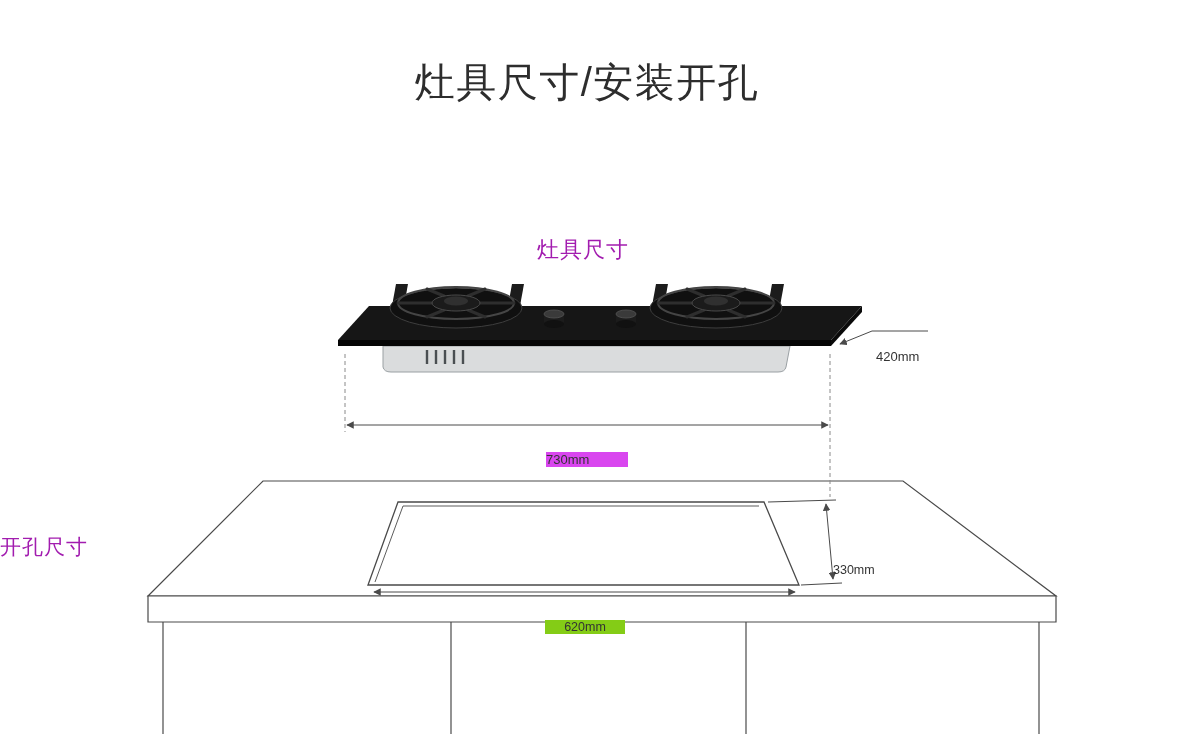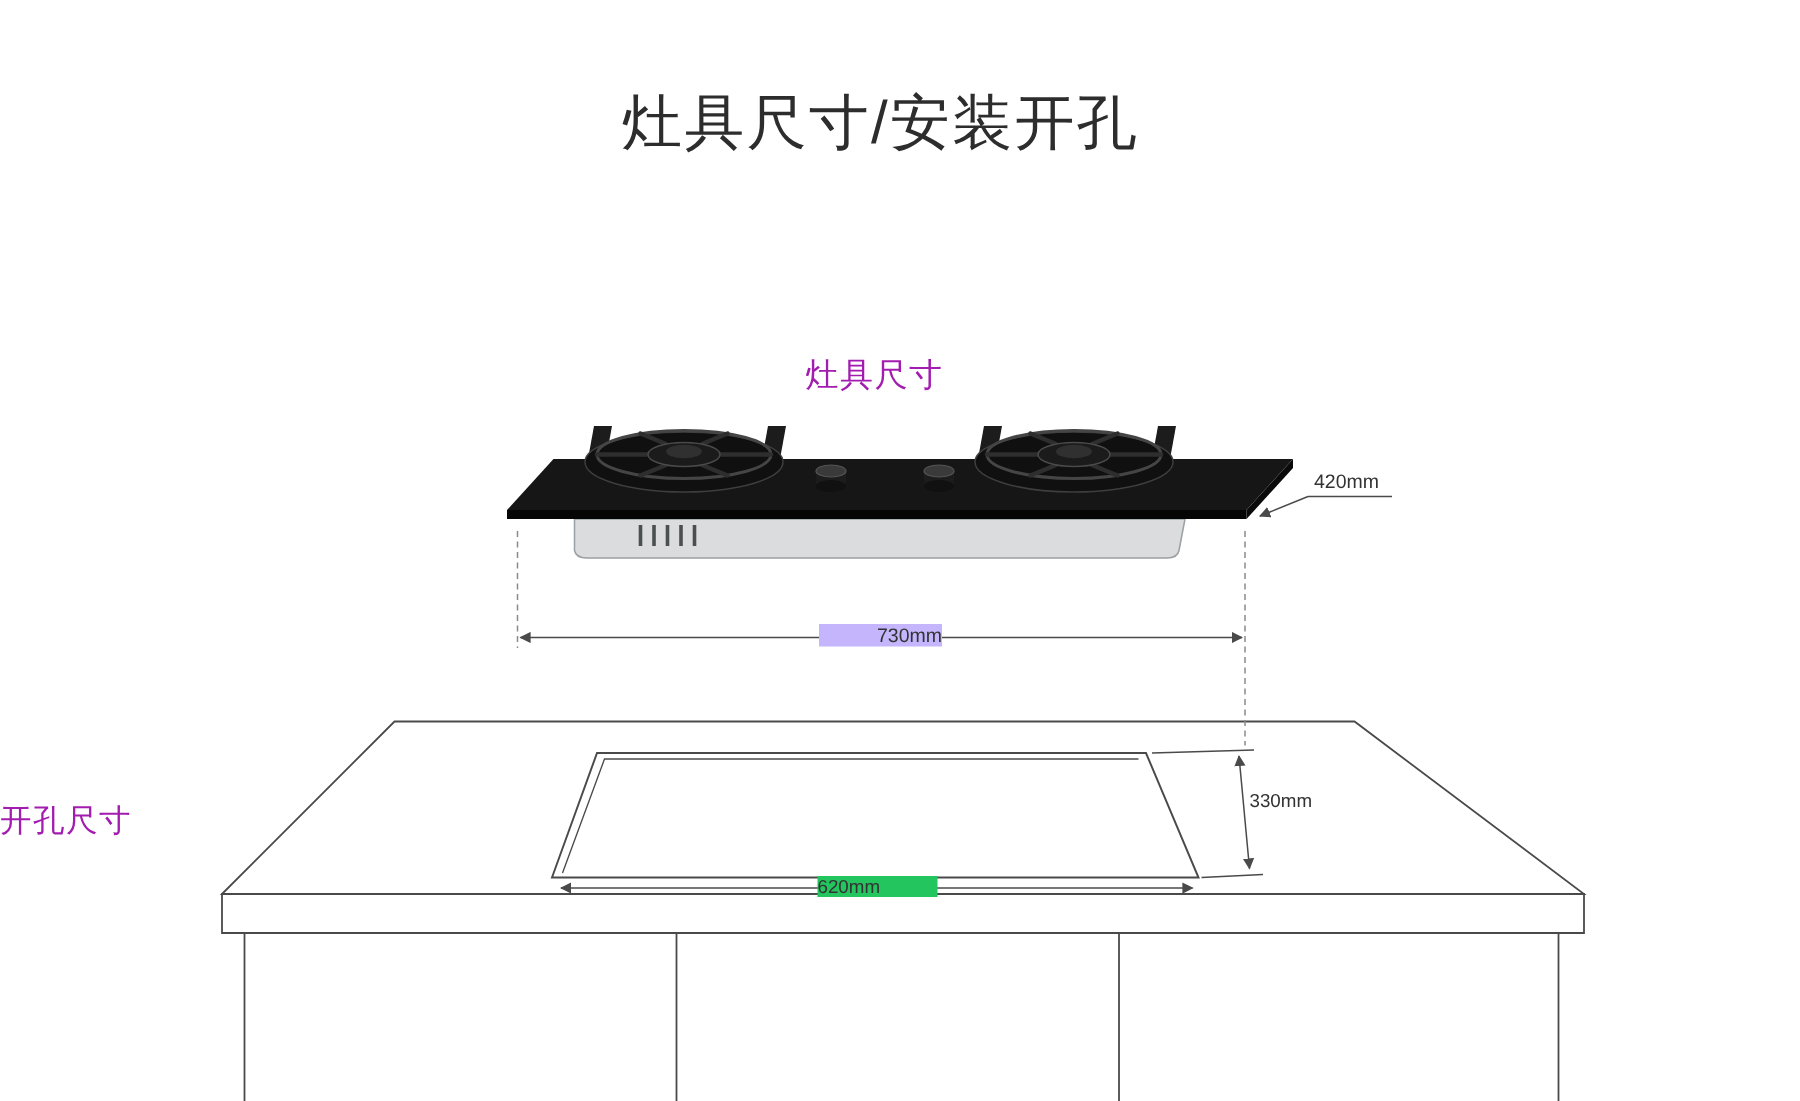--- a/index.html
+++ b/index.html
@@ -8,25 +8,25 @@
     font-family:"Liberation Sans","DejaVu Sans",sans-serif;color:#333;
   }
   .diagram-svg{position:absolute;left:0;top:0;width:1200px;height:734px;}
   .title{
     position:absolute;top:54px;left:0;width:1174px;text-align:center;
     font-size:40px;font-weight:500;color:#2d2d2d;letter-spacing:1.5px;line-height:1.42;
   }
   .section-label{position:absolute;font-size:22px;color:#a21caf;letter-spacing:1px;}
   .stove-label{top:235px;left:0;width:1166px;text-align:center;}
   .cutout-label{top:533px;left:0;width:1190px;text-align:left;font-size:21px;}
-  .dim{position:absolute;font-size:13px;color:#333;white-space:nowrap;}
+  .dim{position:absolute;font-size:13px;color:#333;white-space:nowrap;margin-top:36px;}
   .dim-420{top:313px;left:876px;}
-  .dim-730{top:416px;left:546px;width:82px;text-align:right;background:#c4b5fd;}
+  .dim-730{top:416px;left:546px;width:82px;text-align:left;background:#d946ef;}
   .dim-330{top:527px;left:833px;font-size:12.5px;}
-  .dim-620{top:584px;left:545px;width:80px;text-align:left;background:#22c55e;font-size:12.5px;}
+  .dim-620{top:584px;left:545px;width:80px;text-align:center;background:#84cc16;font-size:12.5px;}
 </style>
 </head>
 <body>
 
 <div class="page">
 
   <svg class="diagram-svg" viewBox="0 0 1200 734" xmlns="http://www.w3.org/2000/svg">
     <defs>
       <marker id="arr" viewBox="0 0 10 10" refX="9" refY="5" markerWidth="7.5" markerHeight="7.5" orient="auto-start-reverse">
         <path d="M0,0 L10,5 L0,10 z" fill="#4a4a4a"></path>

